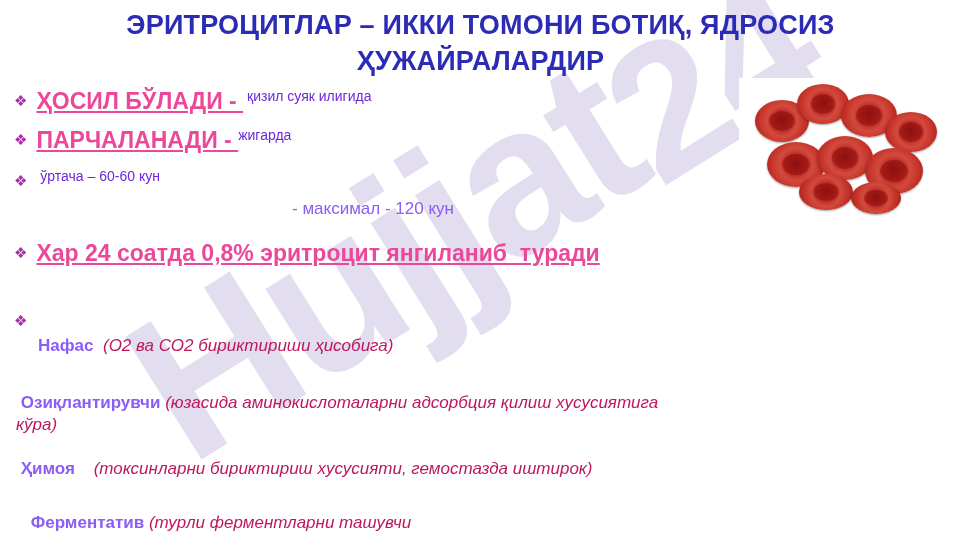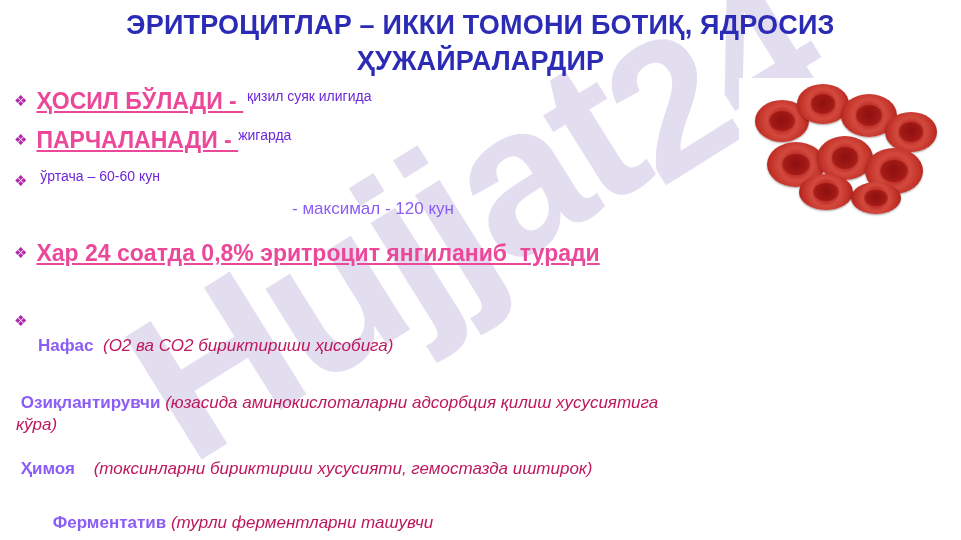--- a/index.html
+++ b/index.html
@@ -207,17 +207,17 @@
   </div>
 
   <div class="body-block" style="left:16px; top:392px; width:650px;">
     <span class="sect-head"> Озиқлантирувчи </span><span class="sect-ital" style="white-space:normal;">(юзасида аминокислоталарни адсорбция қилиш хусусиятига кўра)</span>
   </div>
 
   <div class="body-block" style="left:16px; top:458px; width:650px;">
     <span class="sect-head"> Ҳимоя </span><span class="sect-ital" style="white-space:normal;margin-left:14px;">(токсинларни бириктириш хусусияти, гемостазда иштирок)</span>
   </div>
 
-  <div class="body-block" style="left:48px; top:512px; width:700px;">
+  <div class="body-block" style="left:26px; top:512px; width:700px;">
     <span class="sect-head"> Ферментатив </span><span class="sect-ital">(турли ферментларни ташувчи</span>
   </div>
 
 </div>
 
 </body></html>

